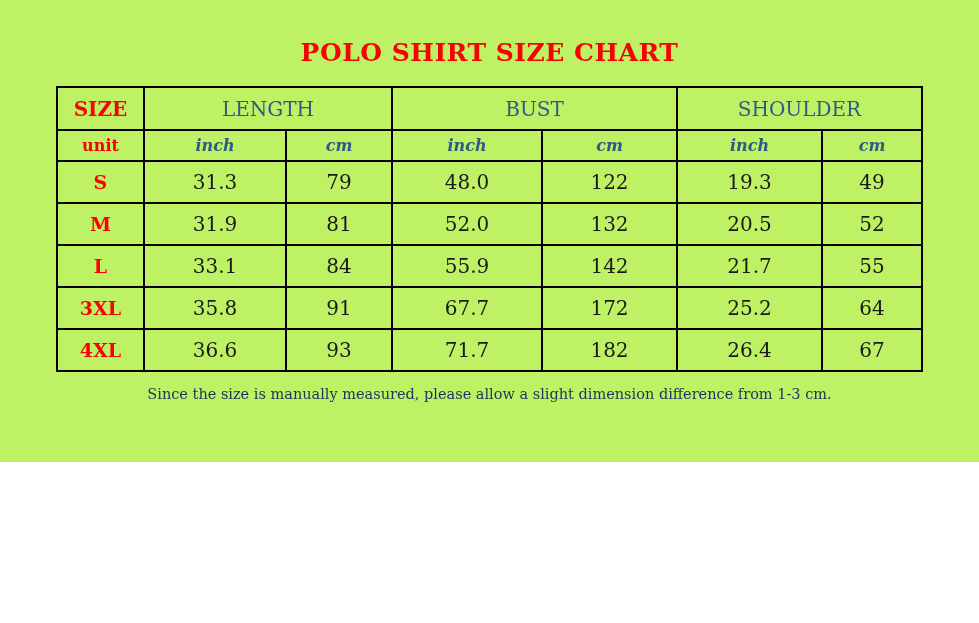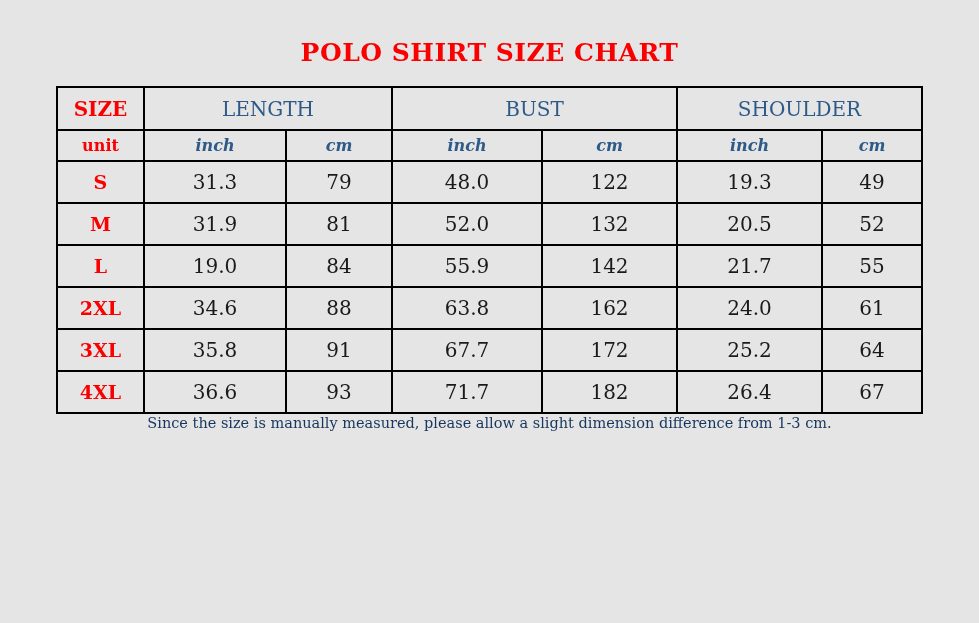--- a/index.html
+++ b/index.html
@@ -3,22 +3,22 @@
 <meta charset="utf-8">
 <style>
   html, body {
     margin: 0;
     padding: 0;
     background: #ffffff;
   }
   .page {
     position: relative;
     width: 979px;
-    height: 623px;
-    background: #e5e5e5;
+    height: 462px;
+    background: #bef264;
     font-family: "DejaVu Serif", serif;
     overflow: hidden;
   }
   .chart-title {
     margin: 36px 0 0 0;
     text-align: center;
     font-size: 25px;
     line-height: 34px;
     font-weight: bold;
     color: #fb0000;
@@ -70,20 +70,21 @@
     font-weight: bold;
     font-size: 19px;
   }
   .value-cell {
     color: #1a1a1a;
     font-weight: normal;
     font-size: 20px;
     border-radius: 8px;
   }
   .footnote {
+    margin-top: 13px;
     text-align: center;
     color: #17365d;
     font-size: 14.5px;
     line-height: 19px;
   }
 </style>
 </head>
 <body>
 
 <div class="page">
@@ -134,38 +135,29 @@
       <td class="value-cell">31.9</td>
       <td class="value-cell">81</td>
       <td class="value-cell">52.0</td>
       <td class="value-cell">132</td>
       <td class="value-cell">20.5</td>
       <td class="value-cell">52</td>
     </tr>
 
     <tr class="data-row">
       <td class="size-label">L</td>
-      <td class="value-cell">19.0</td>
+      <td class="value-cell">33.1</td>
       <td class="value-cell">84</td>
       <td class="value-cell">55.9</td>
       <td class="value-cell">142</td>
       <td class="value-cell">21.7</td>
       <td class="value-cell">55</td>
     </tr>
 
 
-    <tr class="data-row">
-      <td class="size-label">2XL</td>
-      <td class="value-cell">34.6</td>
-      <td class="value-cell">88</td>
-      <td class="value-cell">63.8</td>
-      <td class="value-cell">162</td>
-      <td class="value-cell">24.0</td>
-      <td class="value-cell">61</td>
-    </tr>
 
     <tr class="data-row">
       <td class="size-label">3XL</td>
       <td class="value-cell">35.8</td>
       <td class="value-cell">91</td>
       <td class="value-cell">67.7</td>
       <td class="value-cell">172</td>
       <td class="value-cell">25.2</td>
       <td class="value-cell">64</td>
     </tr>

